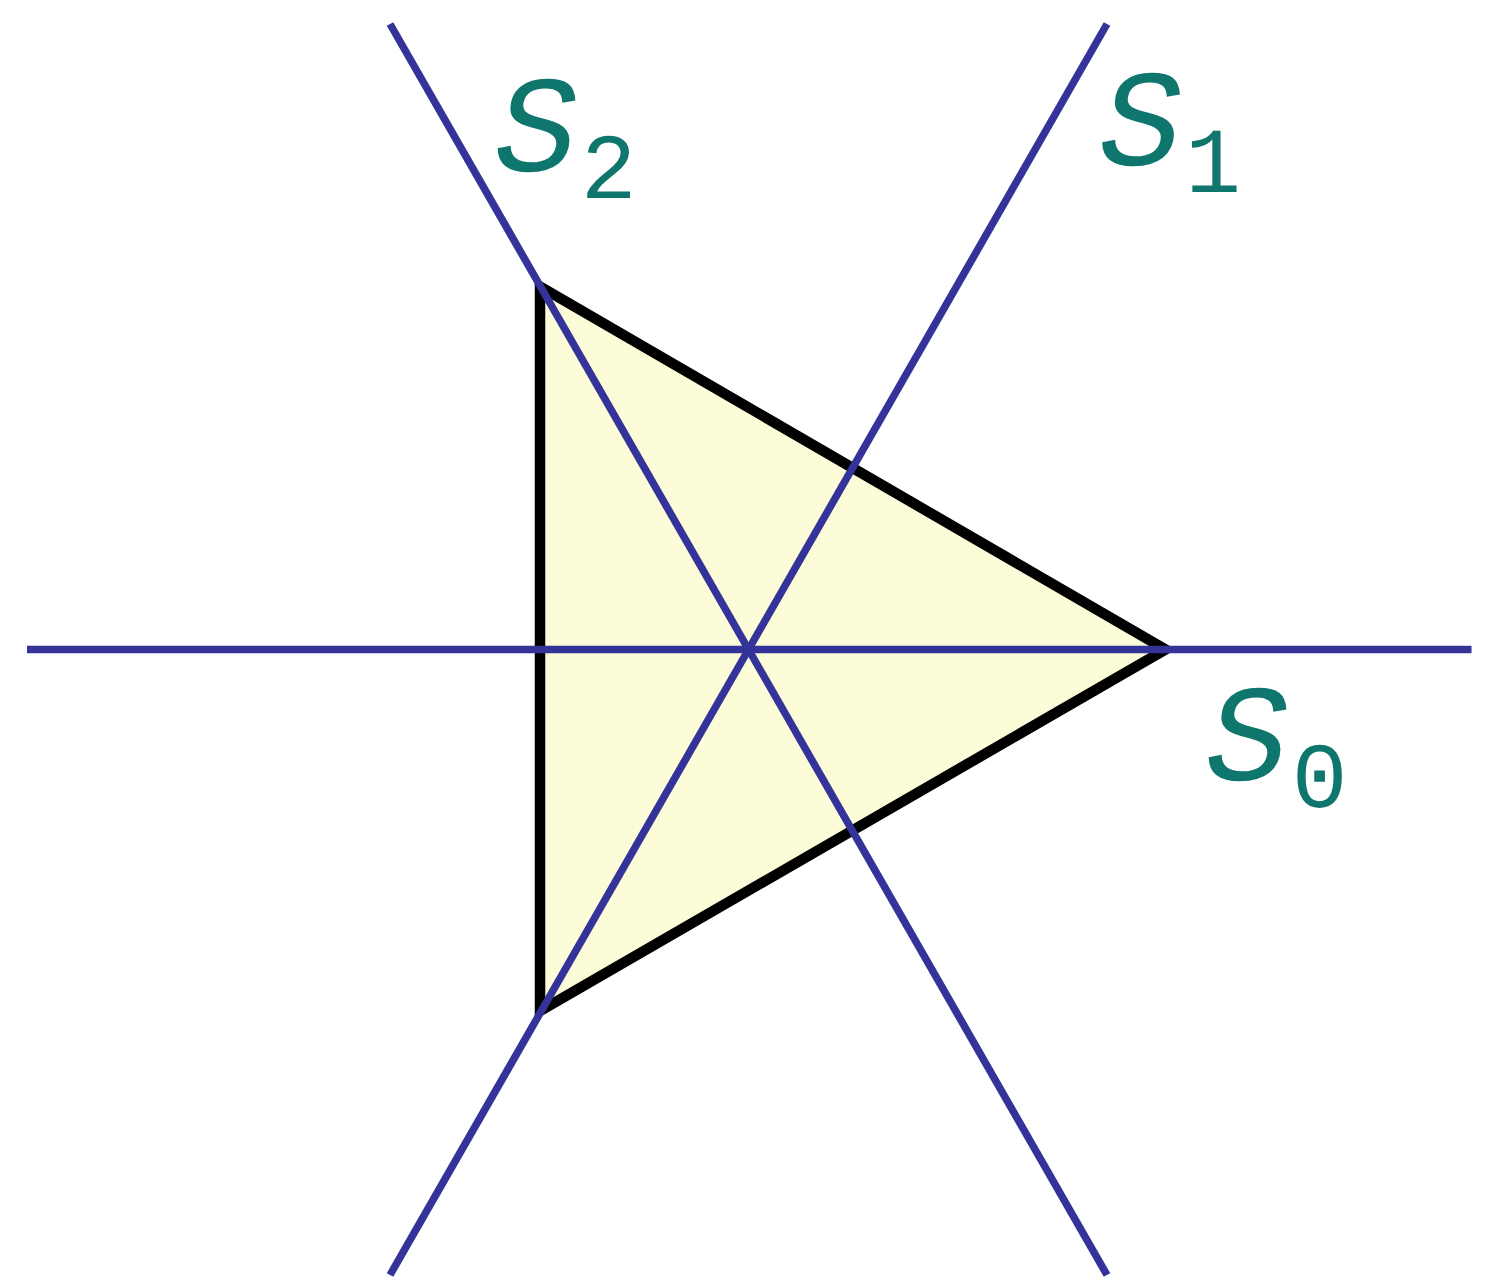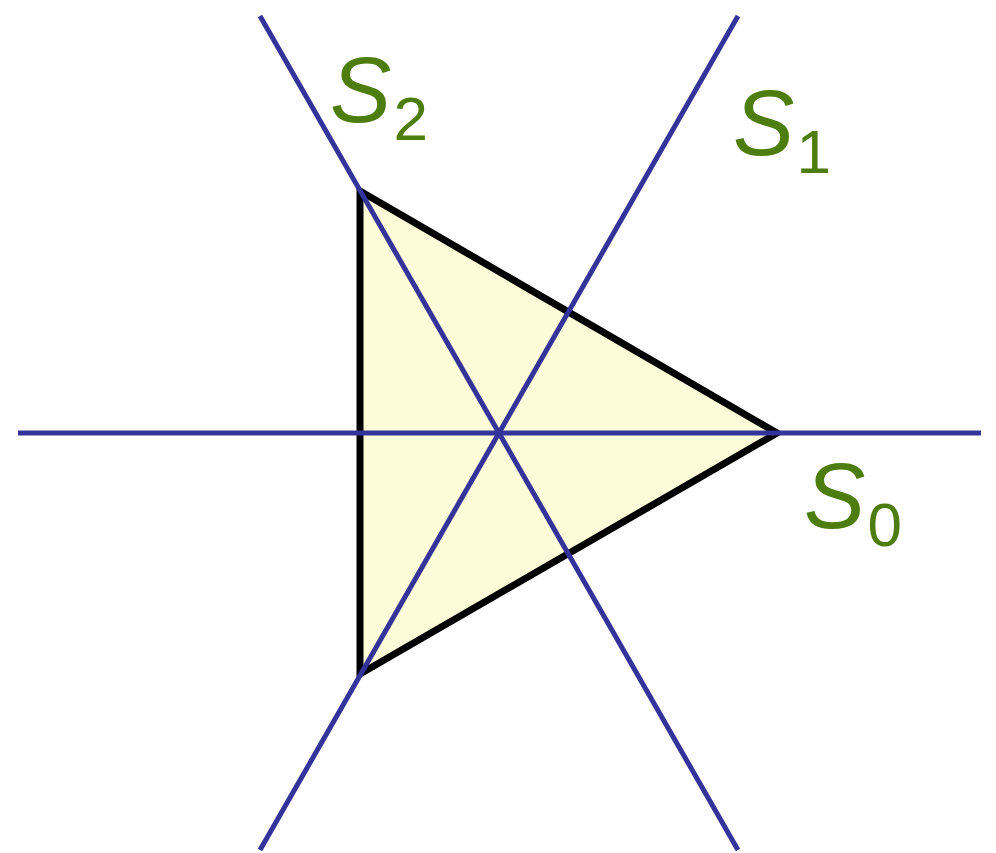--- a/index.html
+++ b/index.html
@@ -15,22 +15,22 @@
     }
     #diagram {
       position: absolute;
       left: 0;
       top: 0;
       width: 996px;
       height: 853px;
     }
     .label {
       position: absolute;
-      font-family: Liberation Sans, sans-serif;
-      color: #4d7c0f;
+      font-family: Liberation Mono, monospace;
+      color: #0f766e;
       line-height: 1;
       white-space: nowrap;
       text-align: center;
     }
     .label .main {
       font-style: italic;
       font-size: 92px;
     }
     .label .sub {
       font-size: 62px;
@@ -46,19 +46,19 @@
   <polygon id="triangle" points="360,191 777,433 360,674" fill="#fcfcd8" stroke="#000000" stroke-width="7" stroke-linejoin="miter"></polygon>
   <line id="line-s0" x1="18" y1="433" x2="981" y2="433" stroke="#333399" stroke-width="5"></line>
   <line id="line-s1" x1="260" y1="850" x2="738" y2="16" stroke="#333399" stroke-width="5"></line>
   <line id="line-s2" x1="260" y1="16" x2="738" y2="850" stroke="#333399" stroke-width="5"></line>
 </svg>
 
 <div class="label" style="left:330px; top:44px;">
   <span class="main">S</span><span class="sub">2</span>
 </div>
 
-<div class="label" style="left:733px; top:40px;margin-top:37px;">
+<div class="label" style="left:733px; top:40px;">
   <span class="main">S</span><span class="sub">1</span>
 </div>
 
 <div class="label" style="left:804px; top:450px;">
   <span class="main">S</span><span class="sub">0</span>
 </div>
 
 </body></html>

